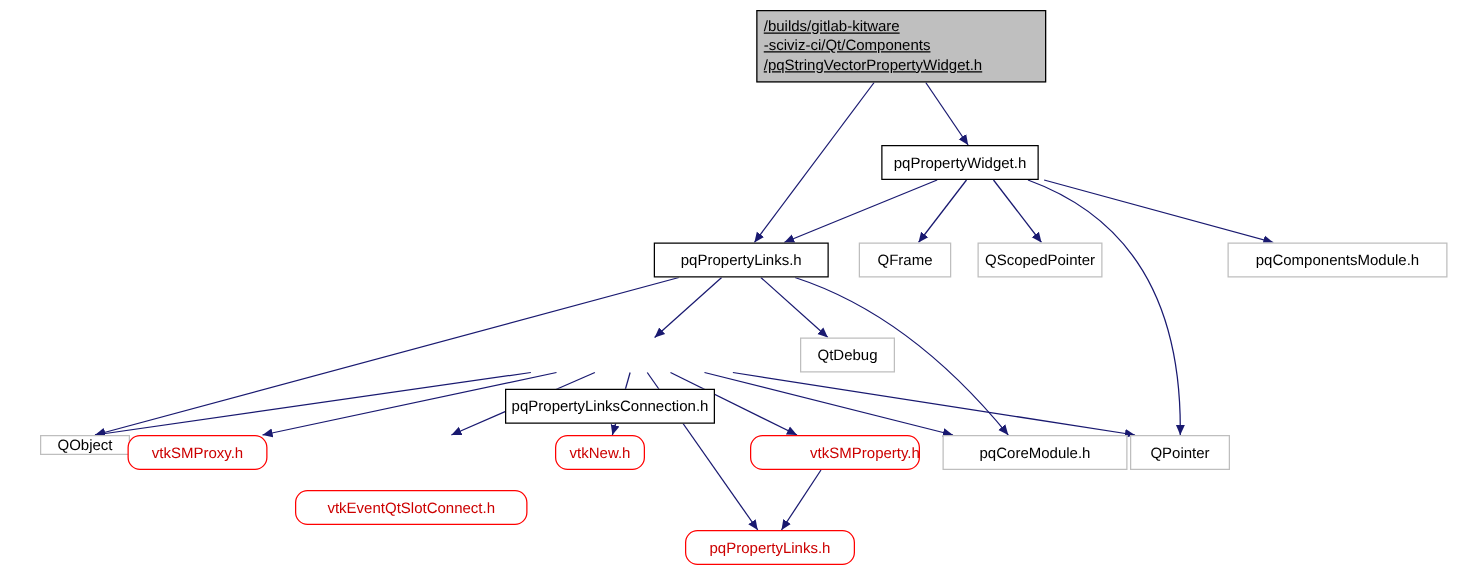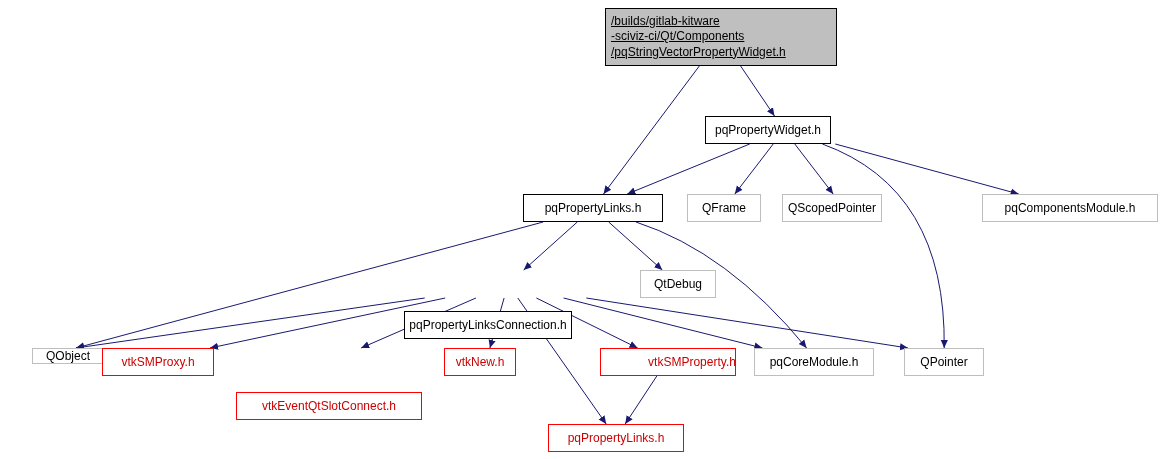--- a/index.html
+++ b/index.html
@@ -49,37 +49,38 @@
     line-height: 1.3;
     cursor: default;
   }
   .node.external {
     border-color: var(--external-border, #bebebe);
     cursor: default;
   }
   .node.truncated {
     border-color: var(--truncated-border, #ff0000);
     color: var(--truncated-text, #cc0000);
+    border-radius: 10px;
   }
 
   
   #n-root                      { left: 605px; top:   8px; width: 232px; height: 58px; text-decoration: underline; }
   #n-pqPropertyWidget          { left: 705px; top: 116px; width: 126px; height: 28px; }
   #n-pqPropertyLinks           { left: 523px; top: 194px; width: 140px; height: 28px; }
   #n-QFrame                    { left: 687px; top: 194px; width:  74px; height: 28px; }
   #n-QScopedPointer            { left: 782px; top: 194px; width: 100px; height: 28px; }
   #n-pqComponentsModule        { left: 982px; top: 194px; width: 176px; height: 28px; }
   #n-pqPropertyLinksConnection { left: 404px; top: 270px; width: 168px; height: 28px; margin-top: 41px; }
   #n-QtDebug                   { left: 640px; top: 270px; width:  76px; height: 28px; }
   #n-QObject                   { left:   8px; top: 348px; width:  72px; height: 16px; margin-left: 24px; }
   #n-vtkSMProxy                { left: 102px; top: 348px; width: 112px; height: 28px; }
   #n-vtkEventQtSlotConnect     { left: 236px; top: 348px; width: 186px; height: 28px; margin-top: 44px; }
   #n-vtkNew                    { left: 444px; top: 348px; width:  72px; height: 28px; text-align: center; }
   #n-vtkSMProperty             { left: 600px; top: 348px; width: 136px; height: 28px; padding-left: 48px; }
-  #n-pqCoreModule              { left: 754px; top: 348px; width: 120px; height: 28px; }
+  #n-pqCoreModule              { left: 754px; top: 348px; width: 148px; height: 28px; }
   #n-QPointer                  { left: 904px; top: 348px; width:  80px; height: 28px; }
   #n-vtkWeakPointer            { left: 548px; top: 424px; width: 136px; height: 28px; }
 </style>
 </head>
 <body>
 
 <div id="graph">
 
   <svg id="edge-layer" width="1166" height="459" aria-hidden="true">
     <defs>

